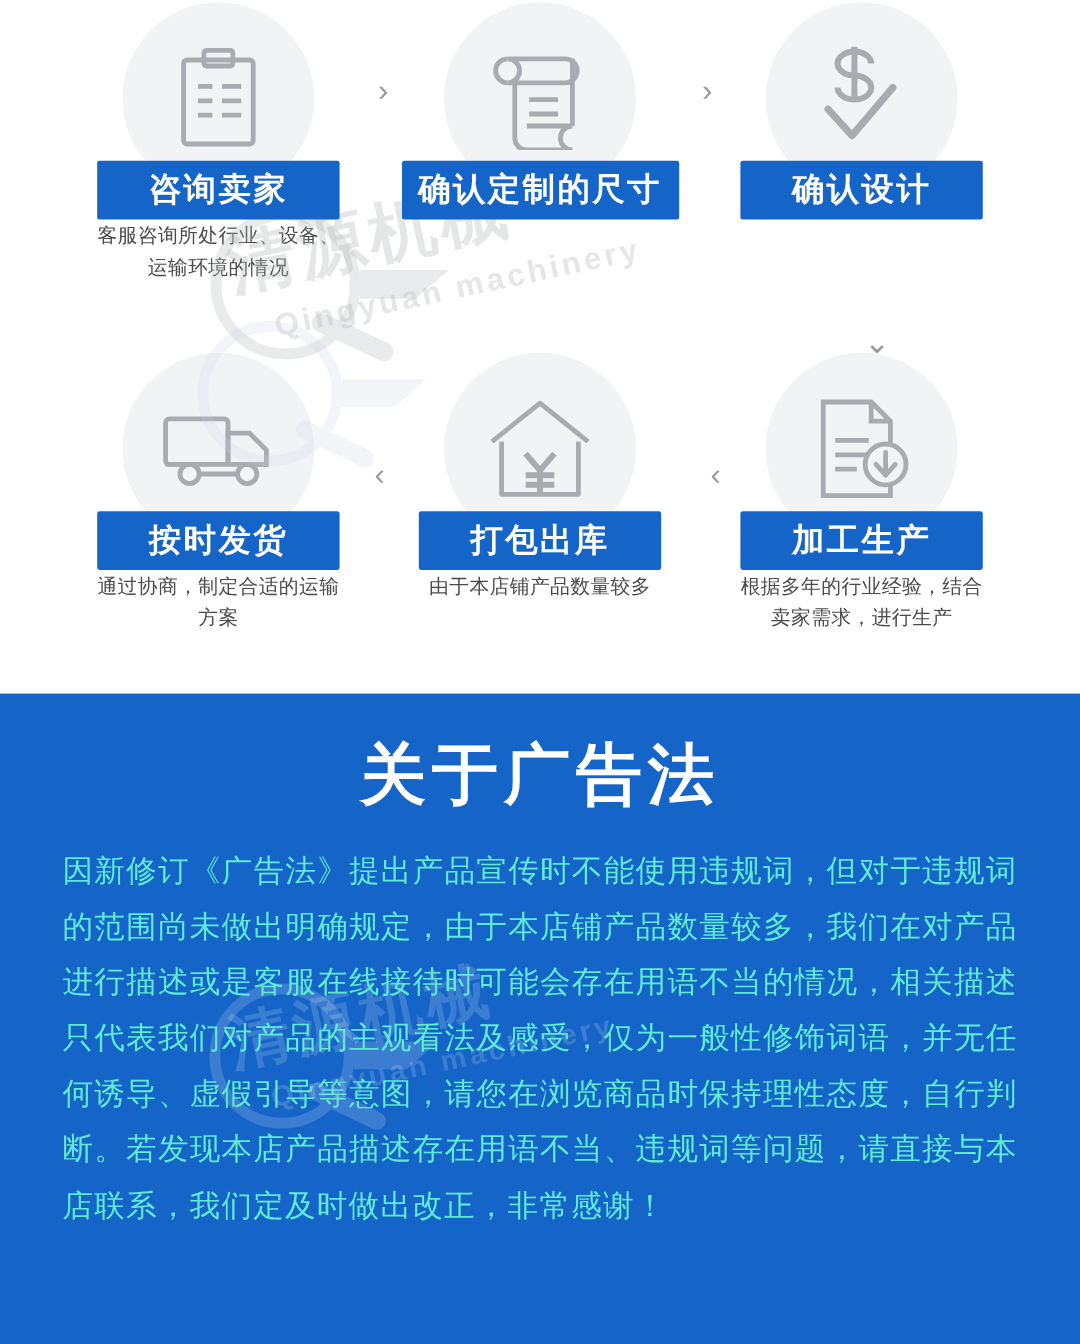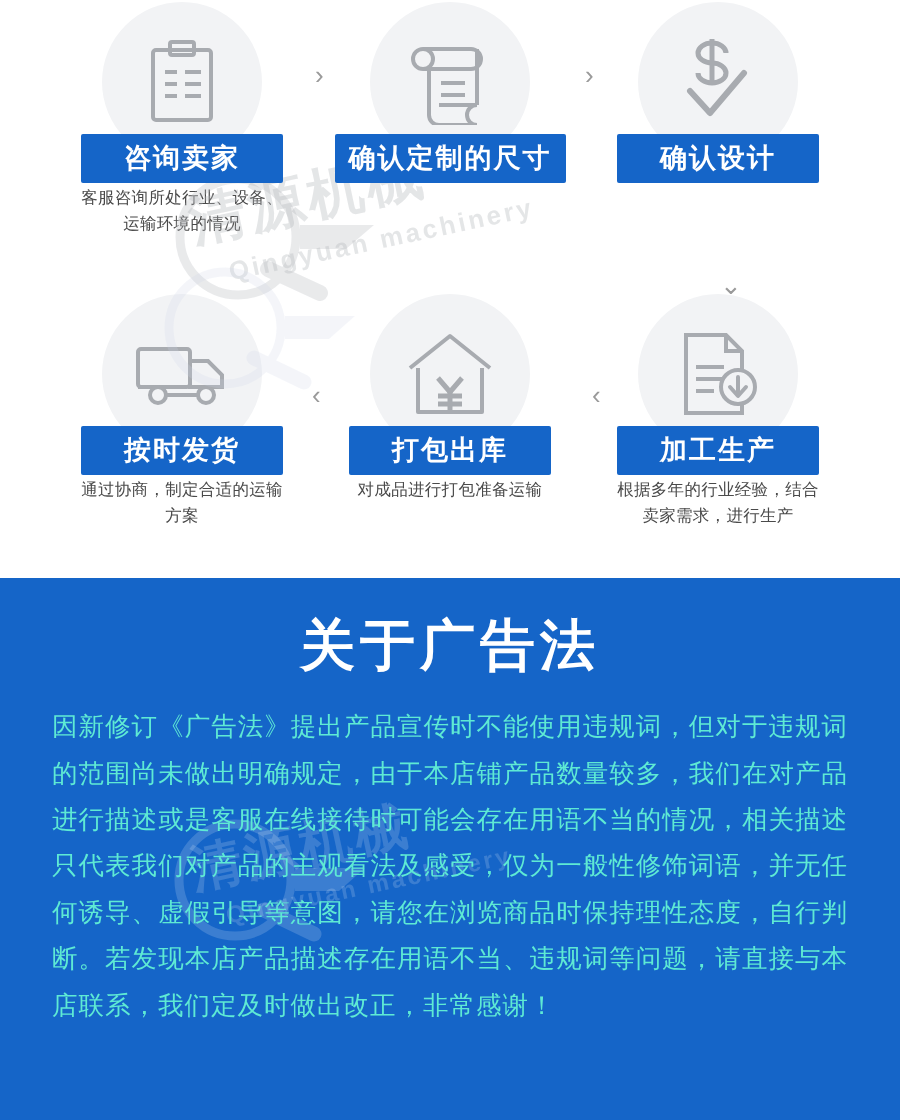--- a/index.html
+++ b/index.html
@@ -325,21 +325,21 @@
                 <path d="M14 36 v44 h64 v-44"></path>
                 <path d="M34 46 L46 60 L58 46" stroke-width="5"></path>
                 <path d="M46 60 v20" stroke-width="5"></path>
                 <path d="M34 64 h24 M34 72 h24" stroke-width="5"></path>
               </g>
             </svg>
           </span>
         </div>
       </div>
       <div class="pill">打包出库</div>
-      <div class="desc">对成品进行打包准备运输</div>
+      <div class="desc">由于本店铺产品数量较多</div>
     </div>
 
     <div class="step s6">
       <div class="circle-wrap">
         <div class="circle">
           <span>
             <svg width="80" height="90" viewBox="0 0 80 90">
               <g fill="none" stroke="#a8abb0" stroke-width="4">
                 <path d="M8 6 h40 l16 16 v62 h-56 z"></path>
                 <path d="M48 6 v16 h16"></path>

